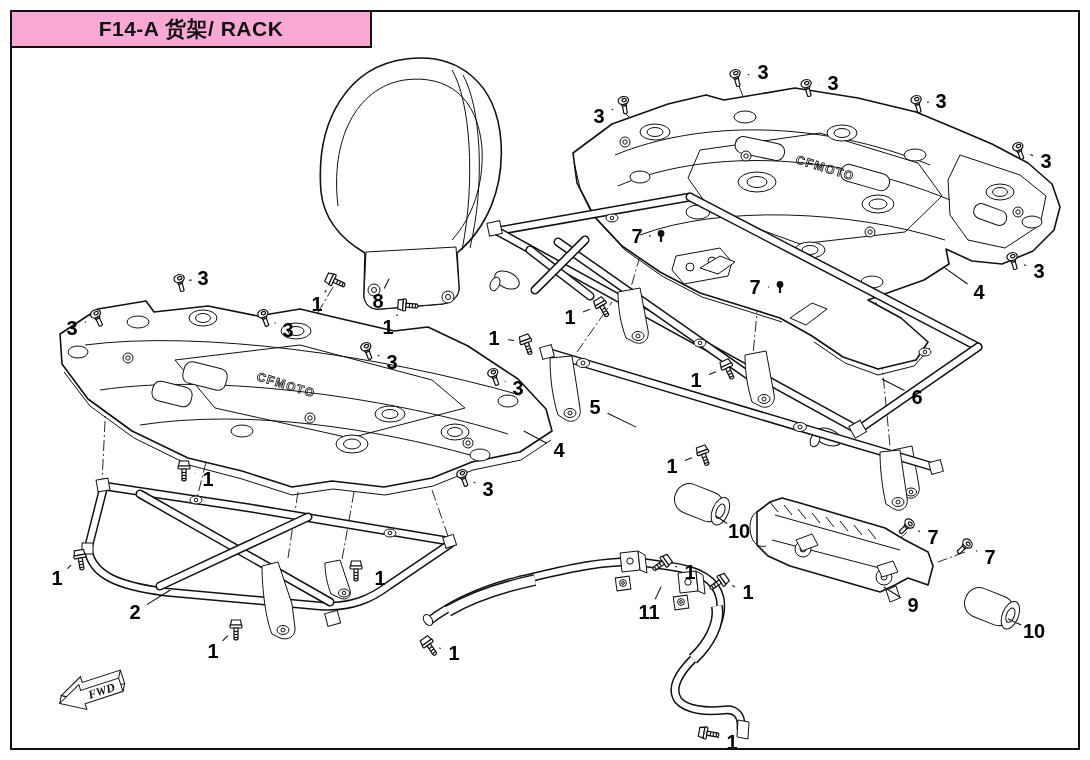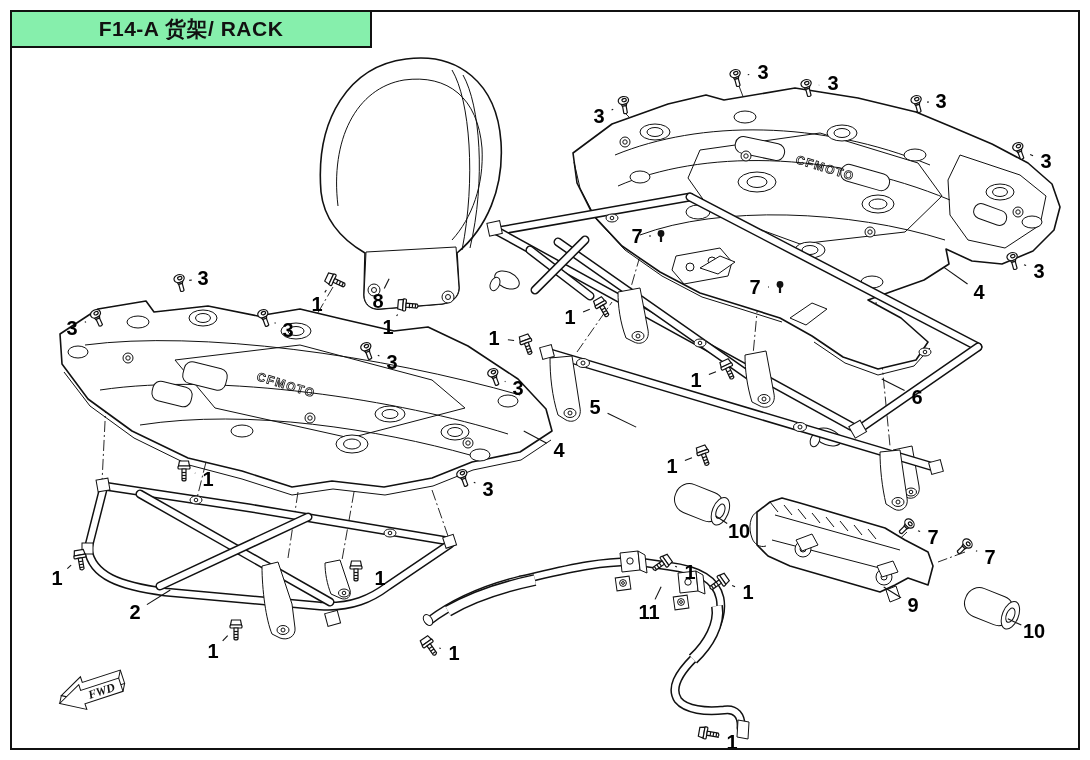--- a/index.html
+++ b/index.html
@@ -2,21 +2,21 @@
 <html><head>
 <meta charset="utf-8">
 <style>
   html,body{margin:0;padding:0;background:#ffffff;}
   .canvas{position:relative;width:1090px;height:760px;background:#ffffff;overflow:hidden;
           font-family:"Liberation Sans",sans-serif;}
   svg{position:absolute;left:0;top:0;}
   .page-border{position:absolute;left:10px;top:10px;width:1066px;height:736px;
                border:2px solid #111;pointer-events:none;}
   .title-box{position:absolute;left:10px;top:10px;width:358px;height:34px;border:2px solid #111;
-             background:#86efac;display:flex;align-items:center;justify-content:center;
+             background:#f9a8d4;display:flex;align-items:center;justify-content:center;
              font:700 21px "Liberation Sans",sans-serif;color:#111;letter-spacing:.5px;}
   .ln{fill:#ffffff;stroke:#111111;stroke-width:1.2;}
   .outline{fill:#ffffff;stroke:#111111;stroke-width:1.6;stroke-linejoin:round;}
   .det{fill:none;stroke:#111111;stroke-width:1;}
   .detw{fill:#ffffff;stroke:#111111;stroke-width:1;}
   .tube-b{fill:none;stroke:#111111;stroke-width:9;stroke-linecap:round;stroke-linejoin:round;}
   .tube-w{fill:none;stroke:#ffffff;stroke-width:6;stroke-linecap:round;stroke-linejoin:round;}
   .sleeve-b{fill:none;stroke:#111111;stroke-width:12;stroke-linecap:butt;}
   .sleeve-w{fill:none;stroke:#ffffff;stroke-width:9;stroke-linecap:butt;}
   .dash{fill:none;stroke:#111111;stroke-width:.9;stroke-dasharray:11 3 2 3;}

